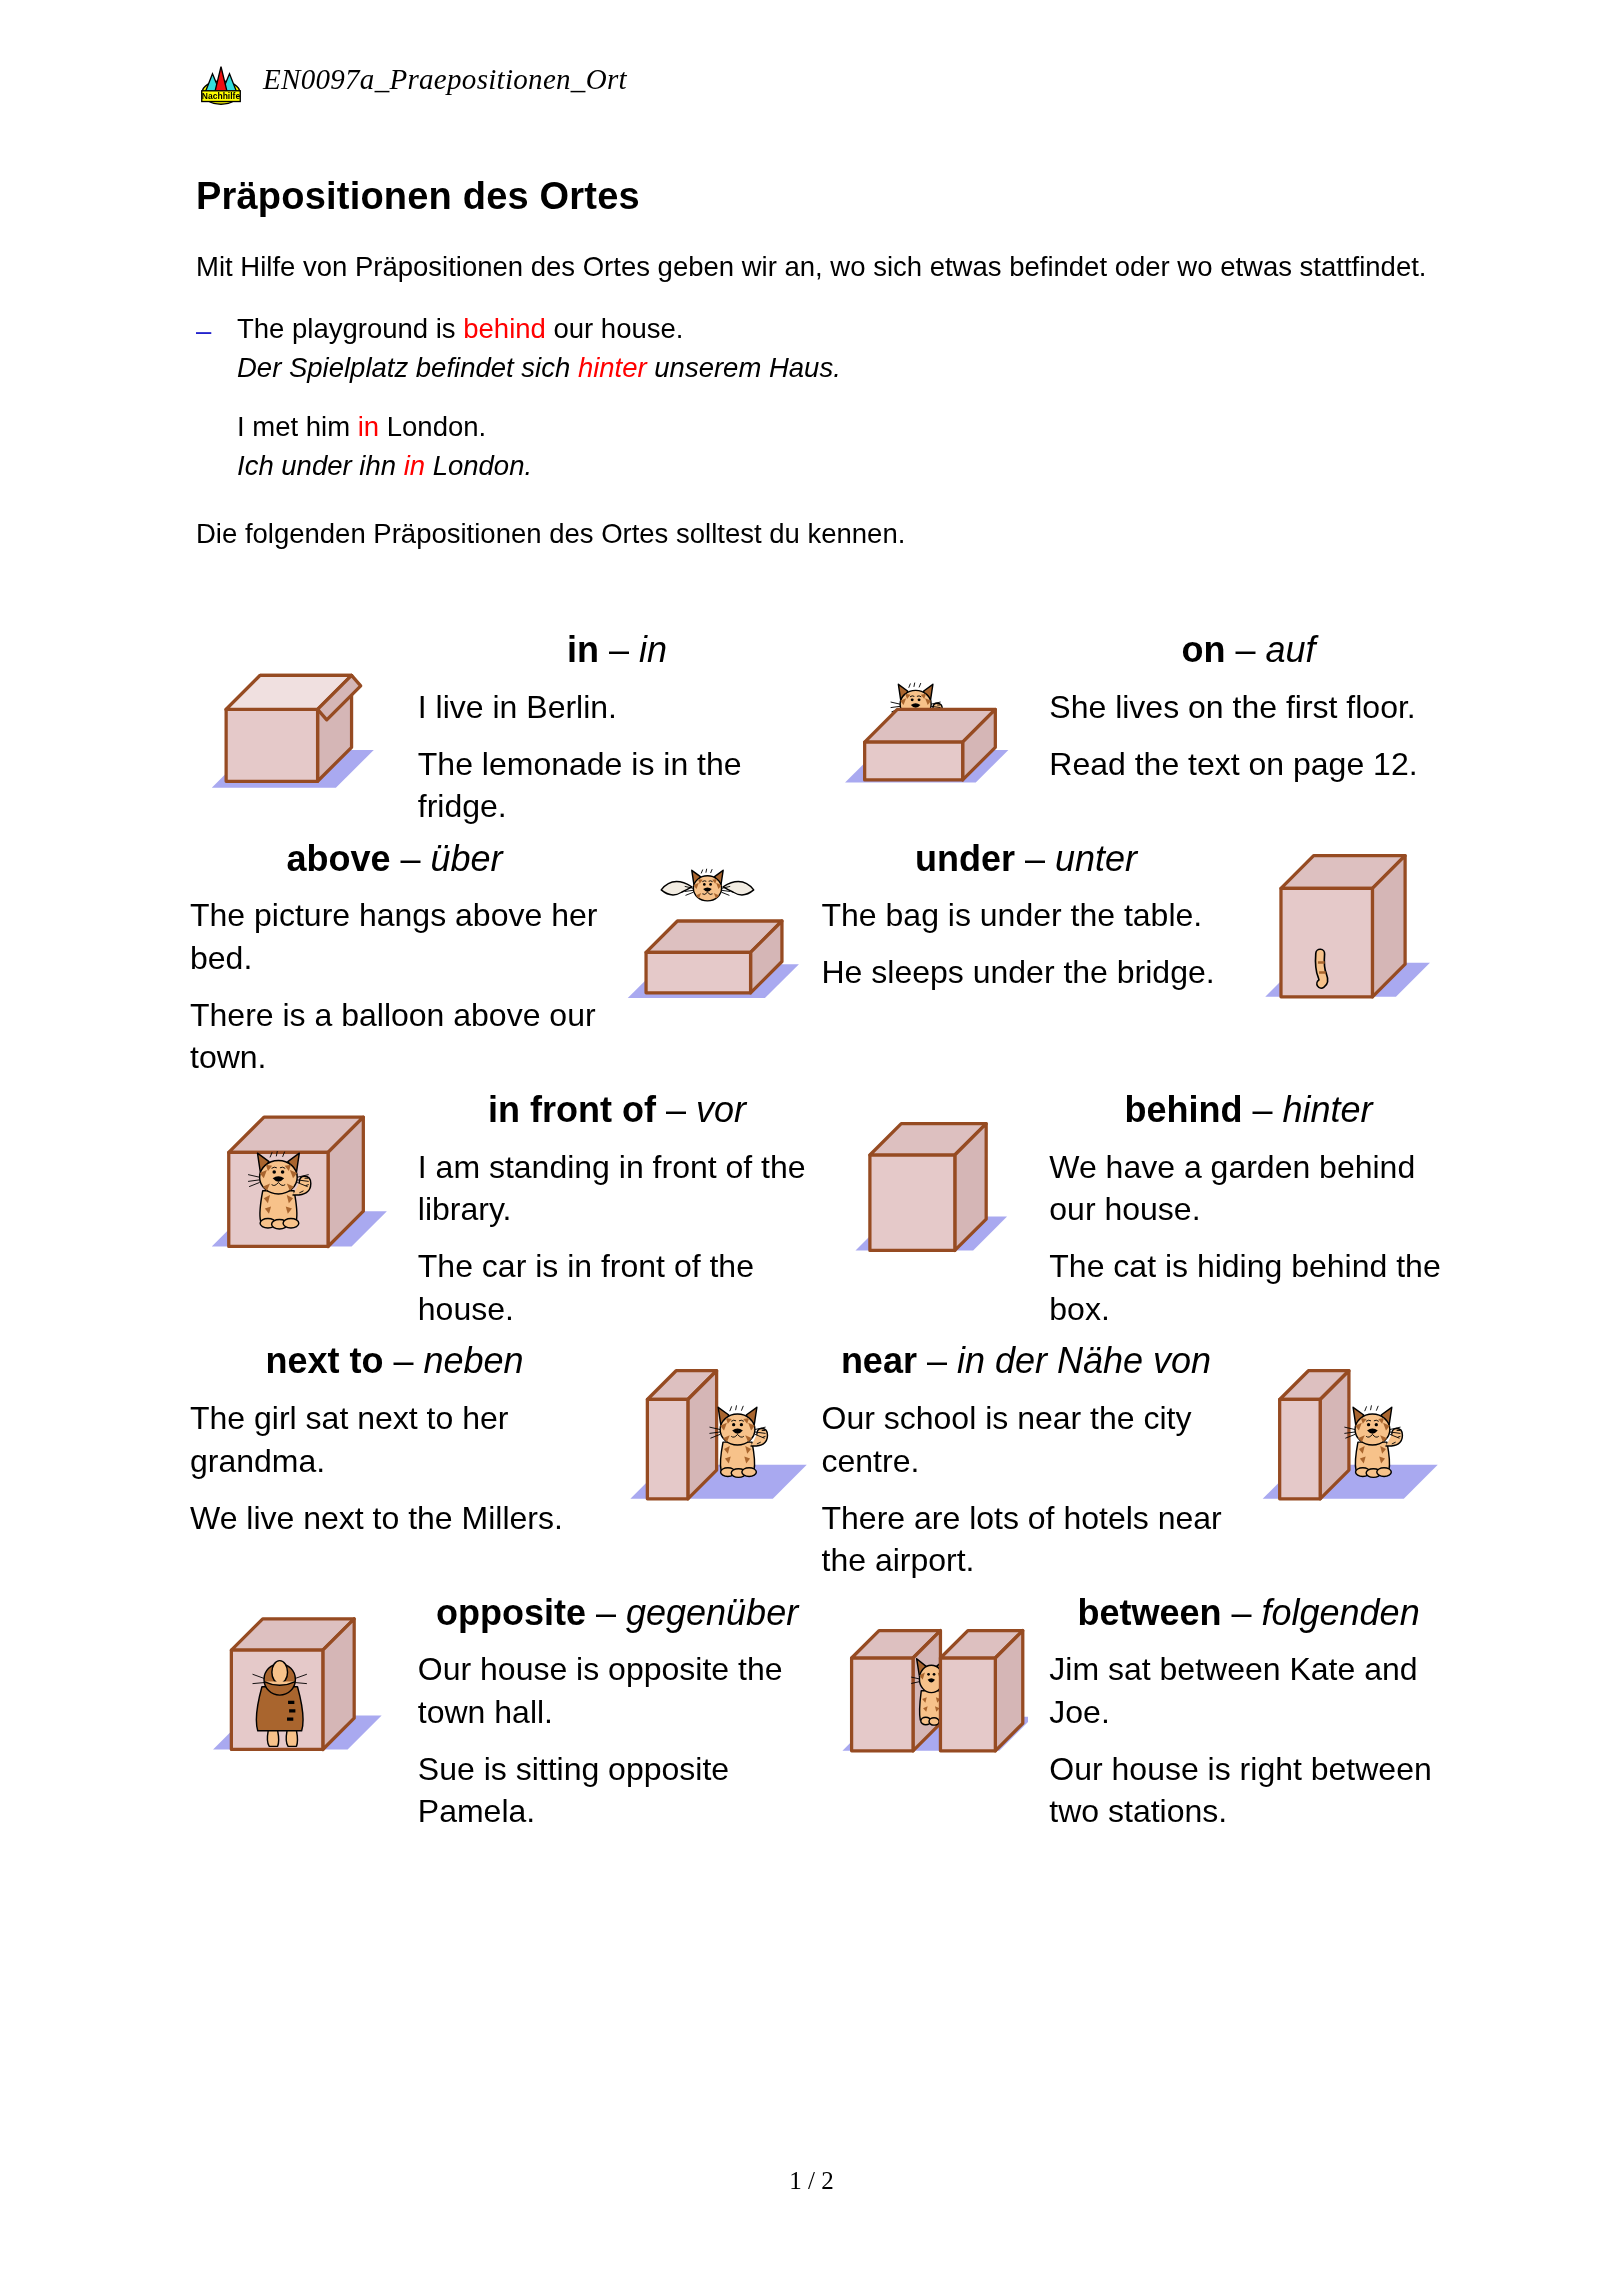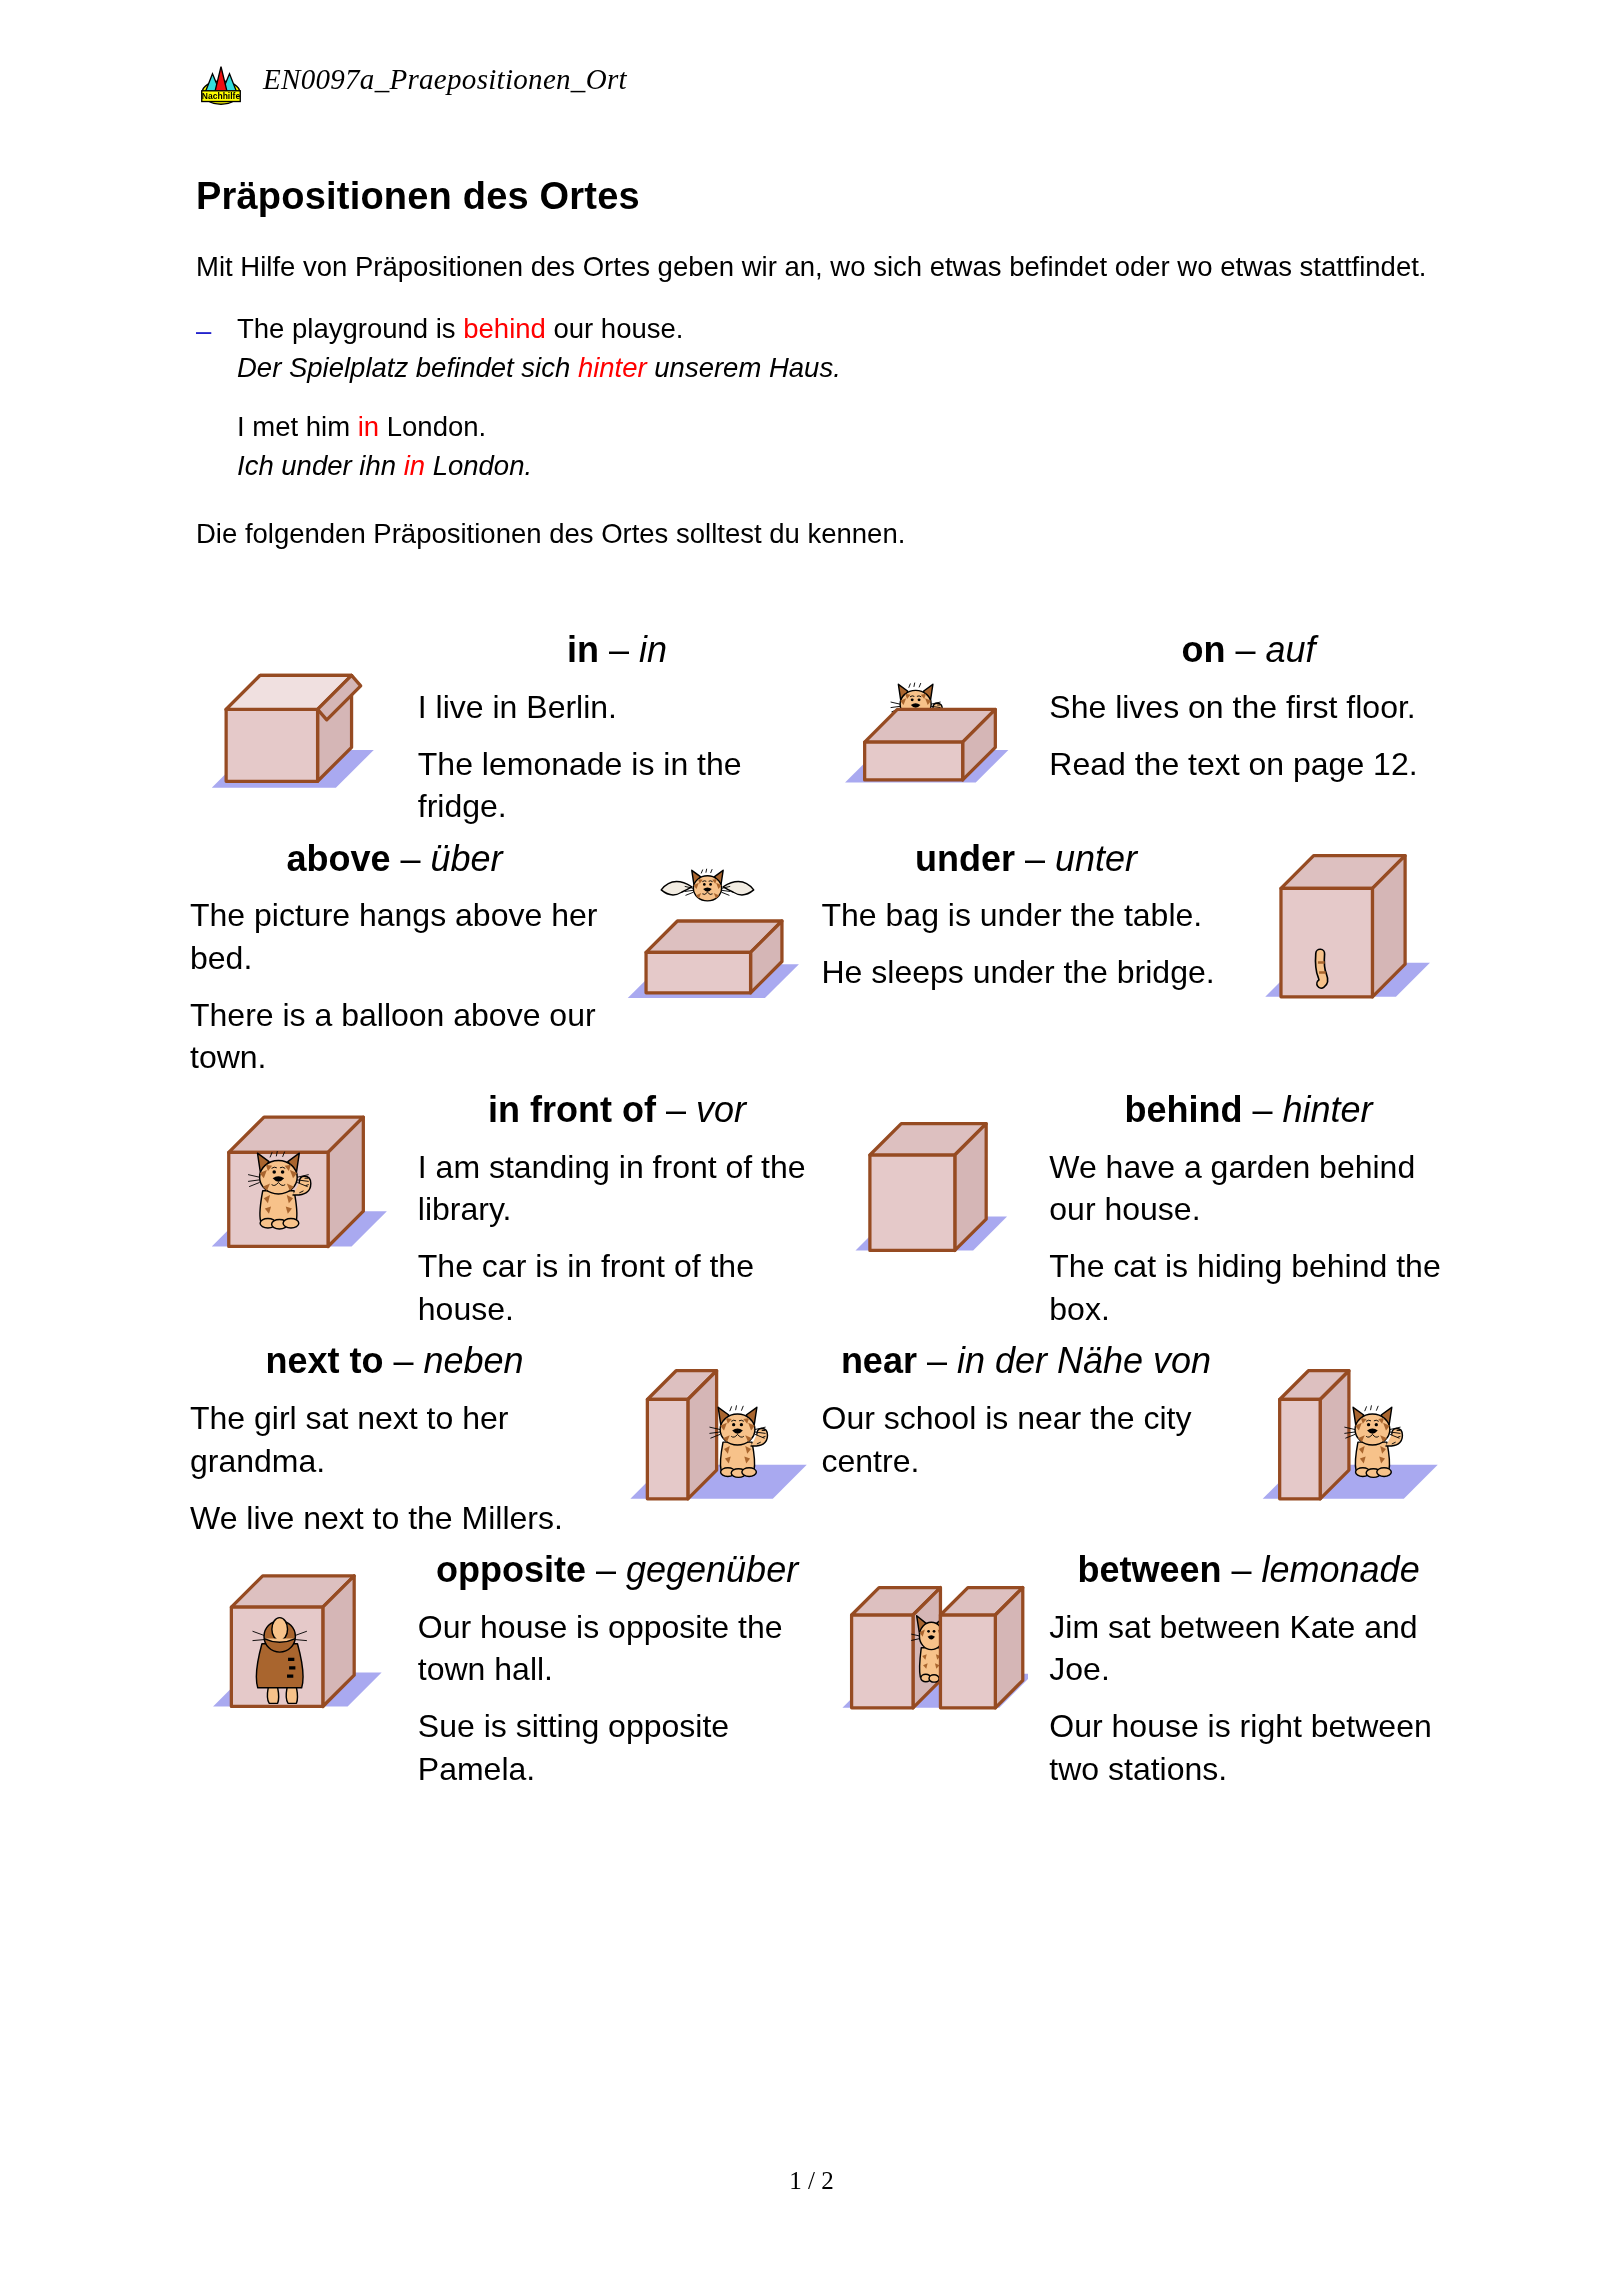--- a/index.html
+++ b/index.html
@@ -399,20 +399,21 @@
       <path d="M0 10 q7 9 13 4" stroke="#000000" stroke-width="1.8918918918918919" fill="none"></path>
       <path d="M-36 0 L-58 -5 M-36 5 L-58 8 M-36 10 L-56 18" stroke="#000000" stroke-width="1.8918918918918919" fill="none"></path>
       <path d="M36 0 L58 -5 M36 5 L58 8 M36 10 L56 18" stroke="#000000" stroke-width="1.8918918918918919" fill="none"></path>
       <path d="M-16 -38 L-12 -48 M-4 -40 L-2 -50 M8 -39 L12 -49" stroke="#000000" stroke-width="1.8918918918918919" fill="none"></path>
               </g>
     </svg>
           </div>
           <div class="txt">
             <div class="prep-head"><b>near</b><span> – </span><i>in der Nähe von</i></div>
             <div class="sent">Our school is near the city centre.</div>
+            <div class="sent">There are lots of hotels near the airport.</div>
           </div>
         </div>
       </div>
       <div class="row">
         <div class="cell img-left">
           <div class="art">
             <svg width="196" height="177" viewBox="0 0 300 270">
       <polygon points="20,236 72,184 278,184 226,236" fill="#a9a9f0"></polygon>
 
     <polygon points="48,84 96,36 236,36 188,84" fill="#ddc0c0" stroke="#964b22" stroke-width="5" stroke-linejoin="round"></polygon>
@@ -462,21 +463,21 @@
                 <path d="M-8 2 q8 -7 16 0 q-8 12 -16 0 Z" fill="#000"></path>
                 <path d="M-26 0 L-44 -4 M-26 6 L-44 10 M26 0 L44 -4 M26 6 L44 10" stroke="#000000" stroke-width="2" fill="none"></path>
               </g>
 
     <polygon points="166,96 208,54 292,54 250,96" fill="#ddc0c0" stroke="#964b22" stroke-width="5" stroke-linejoin="round"></polygon>
     <polygon points="250,96 292,54 292,196 250,238" fill="#d5b6b6" stroke="#964b22" stroke-width="5" stroke-linejoin="round"></polygon>
     <rect x="166" y="96" width="84" height="142" fill="#e5c9c9" stroke="#964b22" stroke-width="5" stroke-linejoin="round"></rect>
     </svg>
           </div>
           <div class="txt">
-            <div class="prep-head"><b>between</b><span> – </span><i>lemonade</i></div>
+            <div class="prep-head"><b>between</b><span> – </span><i>folgenden</i></div>
             <div class="sent">Jim sat between Kate and Joe.</div>
             <div class="sent">Our house is right between two stations.</div>
           </div>
         </div>
       </div>
     </div>
 
   <div class="footer">
     <span>1 / 2</span>
   </div>

